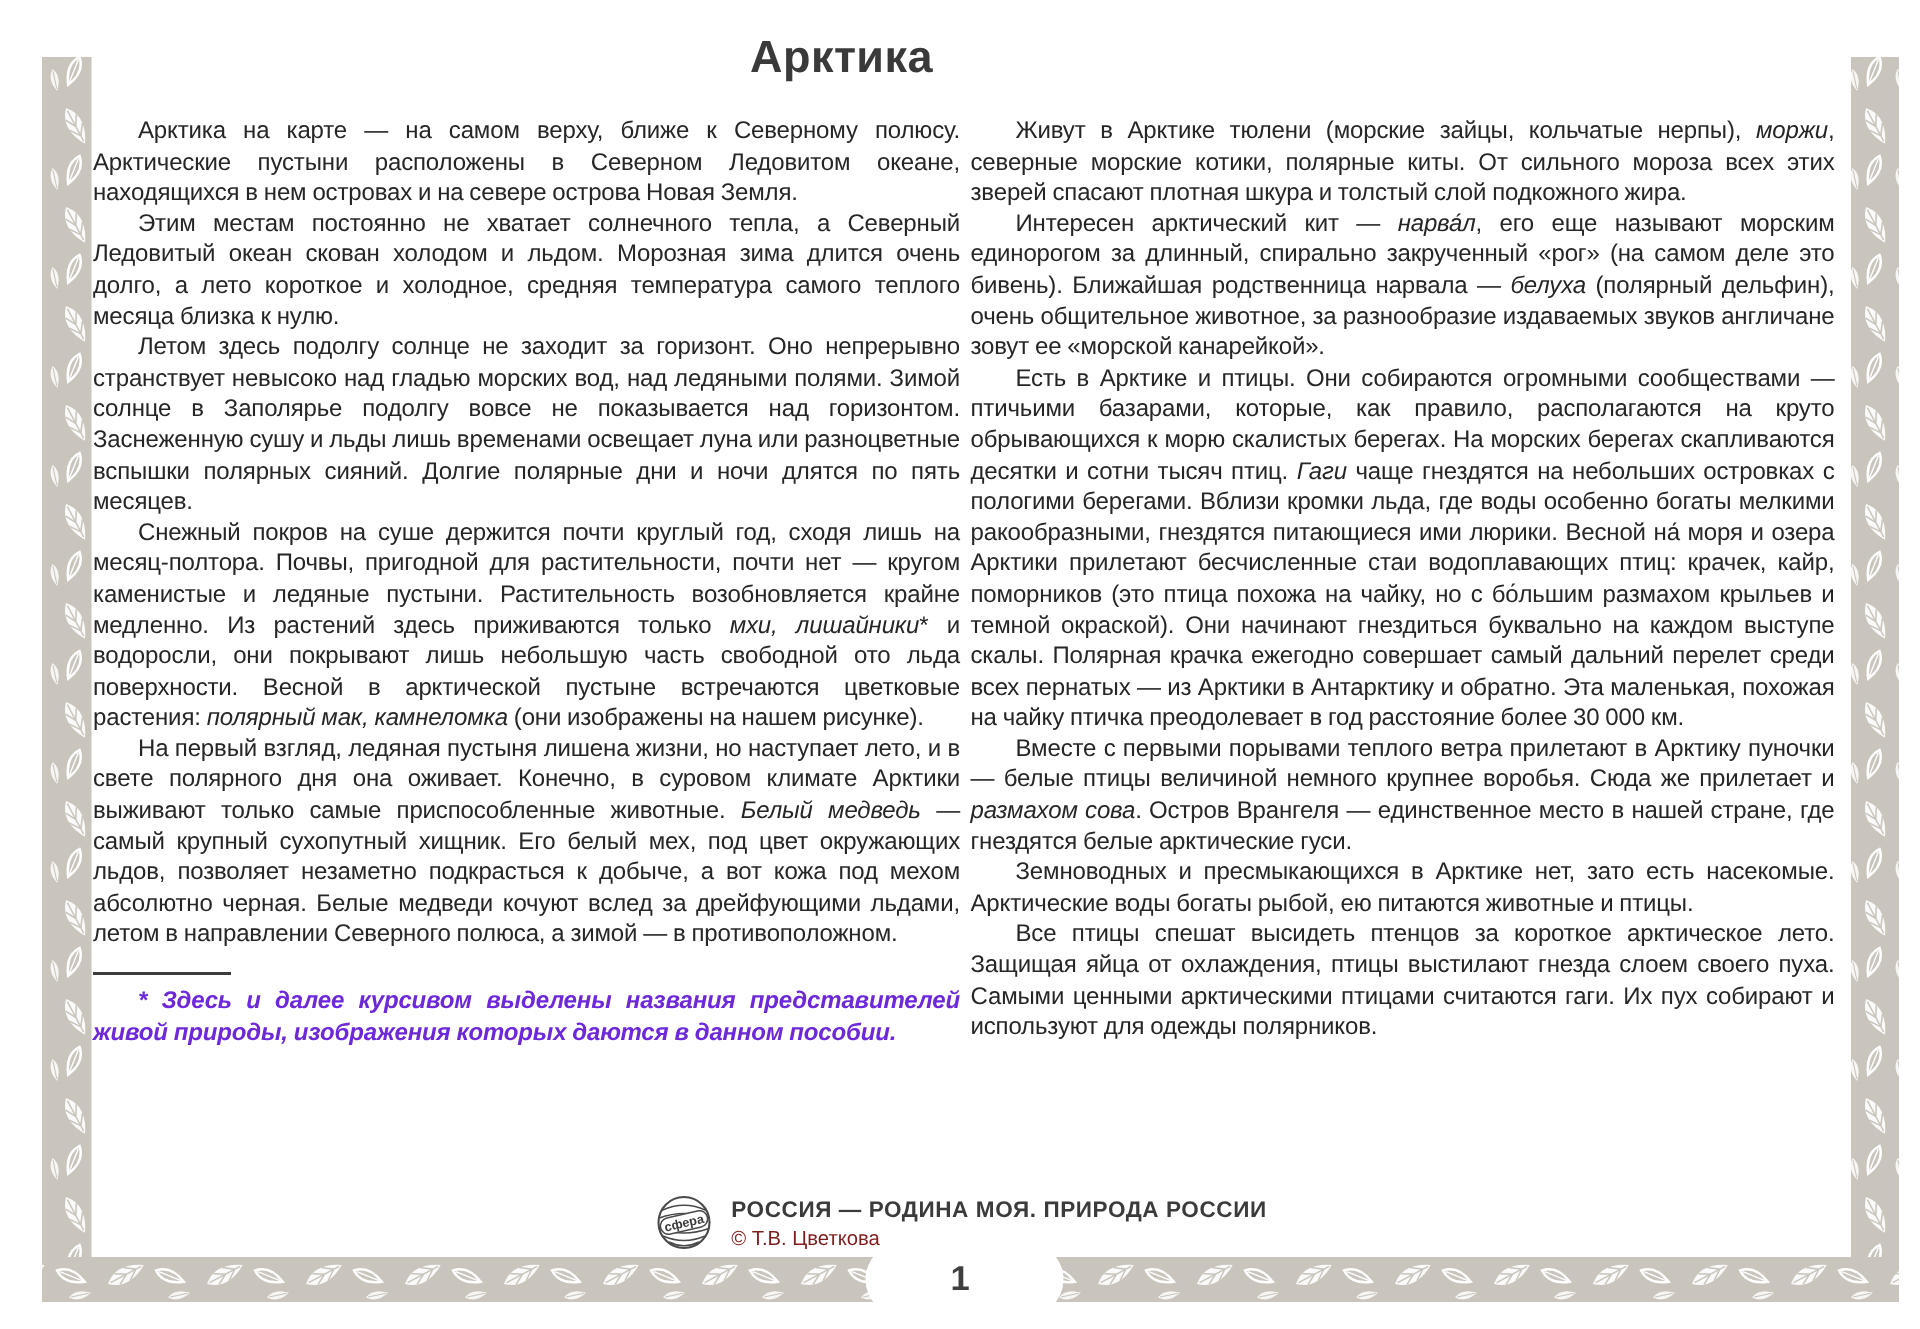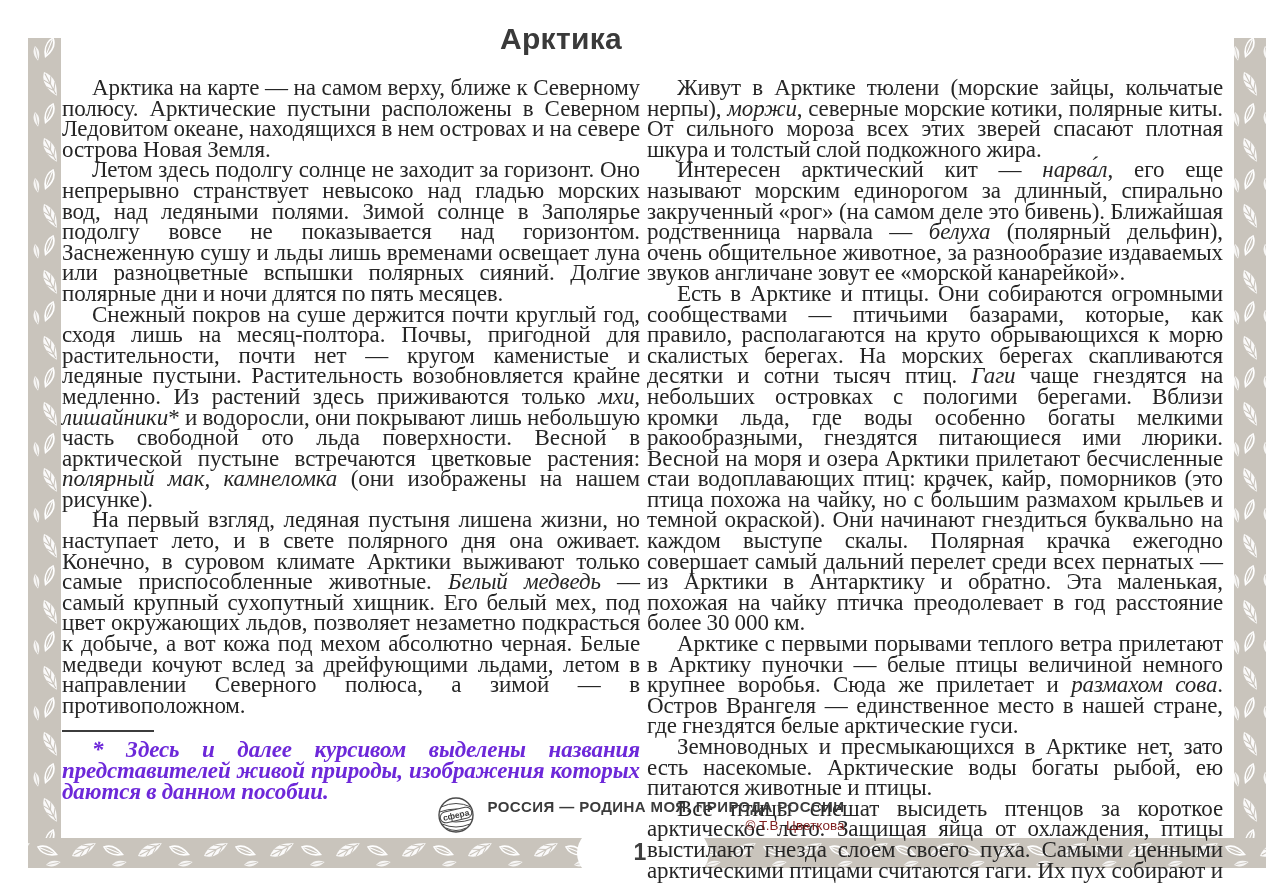--- a/index.html
+++ b/index.html
@@ -4,34 +4,34 @@
 <style>
   html,body{margin:0;padding:0;background:#ffffff;}
   .page{position:relative;width:1280px;height:886px;background:#ffffff;overflow:hidden;
         font-family:"Liberation Sans",sans-serif;color:#262626;}
   .frame{position:absolute;left:0;top:0;width:1280px;height:886px;}
   .title{position:absolute;top:22px;left:0;width:1122px;text-align:center;
          font-size:30px;font-weight:bold;color:#3a3a3a;letter-spacing:.3px;}
   .col{position:absolute;top:78px;}
   .col-left{left:62px;width:578px;}
   .col-right{left:647px;width:576px;}
-  .col p{margin:0;font-size:23px;line-height:20.6px;text-align:justify;
-         text-indent:30px;letter-spacing:-0.1px;word-spacing:-0.4px;font-family:Liberation Serif, serif;}
+  .col p{margin:0;font-size:16px;line-height:20.6px;text-align:justify;
+         text-indent:30px;letter-spacing:-0.1px;word-spacing:-0.4px;}
   .it{font-style:italic;}
   .fn-rule{width:92px;border:none;border-top:2px solid #3c3c3c;margin:14px 0 8px 0;}
   .footnote{font-size:16px;line-height:21px;font-weight:bold;font-style:italic;
             color:#6d28d9;text-align:left;text-indent:0;}
   .watermark{position:absolute;top:330px;left:90px;width:1150px;height:220px;
              font-size:150px;font-weight:bold;font-style:italic;letter-spacing:70px;
              color:rgba(255,255,255,0.42);
              text-shadow:2px 3px 3px rgba(145,140,132,0.45),-1px -1px 0 rgba(170,165,158,0.25);
              pointer-events:none;white-space:nowrap;overflow:hidden;}
   .footer{position:absolute;top:795px;left:0;width:1280px;display:flex;
           justify-content:center;align-items:center;gap:12px;}
-  .footer-text{text-align:right;}
+  .footer-text{text-align:left;}
   .series{font-size:15px;font-weight:bold;color:#3b3b3b;letter-spacing:.4px;}
   .copyright{font-size:13.5px;color:#7f1d1d;margin-top:3px;}
   .page-number{position:absolute;top:839px;left:0;width:1280px;text-align:center;
                font-size:23px;font-weight:bold;color:#3f3f3f;}
 </style>
 </head>
 <body>
 
 <div class="page">
 
@@ -77,32 +77,33 @@
       <circle cx="602" cy="853" r="25" fill="#ffffff"></circle>
       <circle cx="684" cy="853" r="25" fill="#ffffff"></circle>
     </svg>
   </div>
 
 
   <div class="title">Арктика</div>
 
   <div class="col col-left">
     <p><span>Арктика на карте — на самом верху, ближе к Северному полюсу. Арктические пустыни расположены в Северном Ледовитом океане, находящихся в нем островах и на севере острова Новая Земля.</span></p>
+    <p><span>Этим местам постоянно не хватает солнечного тепла, а Северный Ледовитый океан скован холодом и льдом. Морозная зима длится очень долго, а лето короткое и холодное, средняя температура самого теплого месяца близка к нулю.</span></p>
     <p><span>Летом здесь подолгу солнце не заходит за горизонт. Оно непрерывно странствует невысоко над гладью морских вод, над ледяными полями. Зимой солнце в Заполярье подолгу вовсе не показывается над горизонтом. Заснеженную сушу и льды лишь временами освещает луна или разноцветные вспышки полярных сияний. Долгие полярные дни и ночи длятся по пять месяцев.</span></p>
     <p><span>Снежный покров на суше держится почти круглый год, сходя лишь на месяц-полтора. Почвы, пригодной для растительности, почти нет — кругом каменистые и ледяные пустыни. Растительность возобновляется крайне медленно. Из растений здесь приживаются только </span><span class="it">мхи, лишайники</span><span>* и водоросли, они покрывают лишь небольшую часть свободной ото льда поверхности. Весной в арктической пустыне встречаются цветковые растения: </span><span class="it">полярный мак, камнеломка</span><span> (они изображены на нашем рисунке).</span></p>
     <p><span>На первый взгляд, ледяная пустыня лишена жизни, но наступает лето, и в свете полярного дня она оживает. Конечно, в суровом климате Арктики выживают только самые приспособленные животные. </span><span class="it">Белый медведь</span><span> — самый крупный сухопутный хищник. Его белый мех, под цвет окружающих льдов, позволяет незаметно подкрасться к добыче, а вот кожа под мехом абсолютно черная. Белые медведи кочуют вслед за дрейфующими льдами, летом в направлении Северного полюса, а зимой — в противоположном.</span></p>
     <hr class="fn-rule">
     <p class="footnote">* Здесь и далее курсивом выделены названия представителей живой природы, изображения которых даются в данном пособии.</p>
   </div>
 
   <div class="col col-right">
     <p><span>Живут в Арктике тюлени (морские зайцы, кольчатые нерпы), </span><span class="it">моржи</span><span>, северные морские котики, полярные киты. От сильного мороза всех этих зверей спасают плотная шкура и толстый слой подкожного жира.</span></p>
     <p><span>Интересен арктический кит — </span><span class="it">нарва́л</span><span>, его еще называют морским единорогом за длинный, спирально закрученный «рог» (на самом деле это бивень). Ближайшая родственница нарвала — </span><span class="it">белуха</span><span> (полярный дельфин), очень общительное животное, за разнообразие издаваемых звуков англичане зовут ее «морской канарейкой».</span></p>
     <p><span>Есть в Арктике и птицы. Они собираются огромными сообществами — птичьими базарами, которые, как правило, располагаются на круто обрывающихся к морю скалистых берегах. На морских берегах скапливаются десятки и сотни тысяч птиц. </span><span class="it">Гаги</span><span> чаще гнездятся на небольших островках с пологими берегами. Вблизи кромки льда, где воды особенно богаты мелкими ракообразными, гнездятся питающиеся ими люрики. Весной на́ моря и озера Арктики прилетают бесчисленные стаи водоплавающих птиц: крачек, кайр, поморников (это птица похожа на чайку, но с бо́льшим размахом крыльев и темной окраской). Они начинают гнездиться буквально на каждом выступе скалы. Полярная крачка ежегодно совершает самый дальний перелет среди всех пернатых — из Арктики в Антарктику и обратно. Эта маленькая, похожая на чайку птичка преодолевает в год расстояние более 30 000 км.</span></p>
-    <p><span>Арктике с первыми порывами теплого ветра прилетают в Арктику пуночки — белые птицы величиной немного крупнее воробья. Сюда же прилетает и </span><span class="it">размахом сова</span><span>. Остров Врангеля — единственное место в нашей стране, где гнездятся белые арктические гуси.</span></p>
+    <p><span>Вместе с первыми порывами теплого ветра прилетают в Арктику пуночки — белые птицы величиной немного крупнее воробья. Сюда же прилетает и </span><span class="it">размахом сова</span><span>. Остров Врангеля — единственное место в нашей стране, где гнездятся белые арктические гуси.</span></p>
     <p><span>Земноводных и пресмыкающихся в Арктике нет, зато есть насекомые. Арктические воды богаты рыбой, ею питаются животные и птицы.</span></p>
     <p><span>Все птицы спешат высидеть птенцов за короткое арктическое лето. Защищая яйца от охлаждения, птицы выстилают гнезда слоем своего пуха. Самыми ценными арктическими птицами считаются гаги. Их пух собирают и используют для одежды полярников.</span></p>
   </div>
 
   <div class="footer">
     <svg width="40" height="40" viewBox="-20 -20 40 40" xmlns="http://www.w3.org/2000/svg">
       <circle cx="0" cy="0" r="17" fill="none" stroke="#4a4a4a" stroke-width="1.4"></circle>
       <path d="M-15 -8 Q0 -15 15 -8 M-16.5 -3 Q0 -9 16.5 -3" fill="none" stroke="#4a4a4a" stroke-width="1"></path>
       <path d="M-16.5 4 Q0 10 16.5 4 M-14 9 Q0 15 14 9 M-10 13 Q0 18 10 13" fill="none" stroke="#4a4a4a" stroke-width="1"></path>
       <g transform="rotate(-13)">

